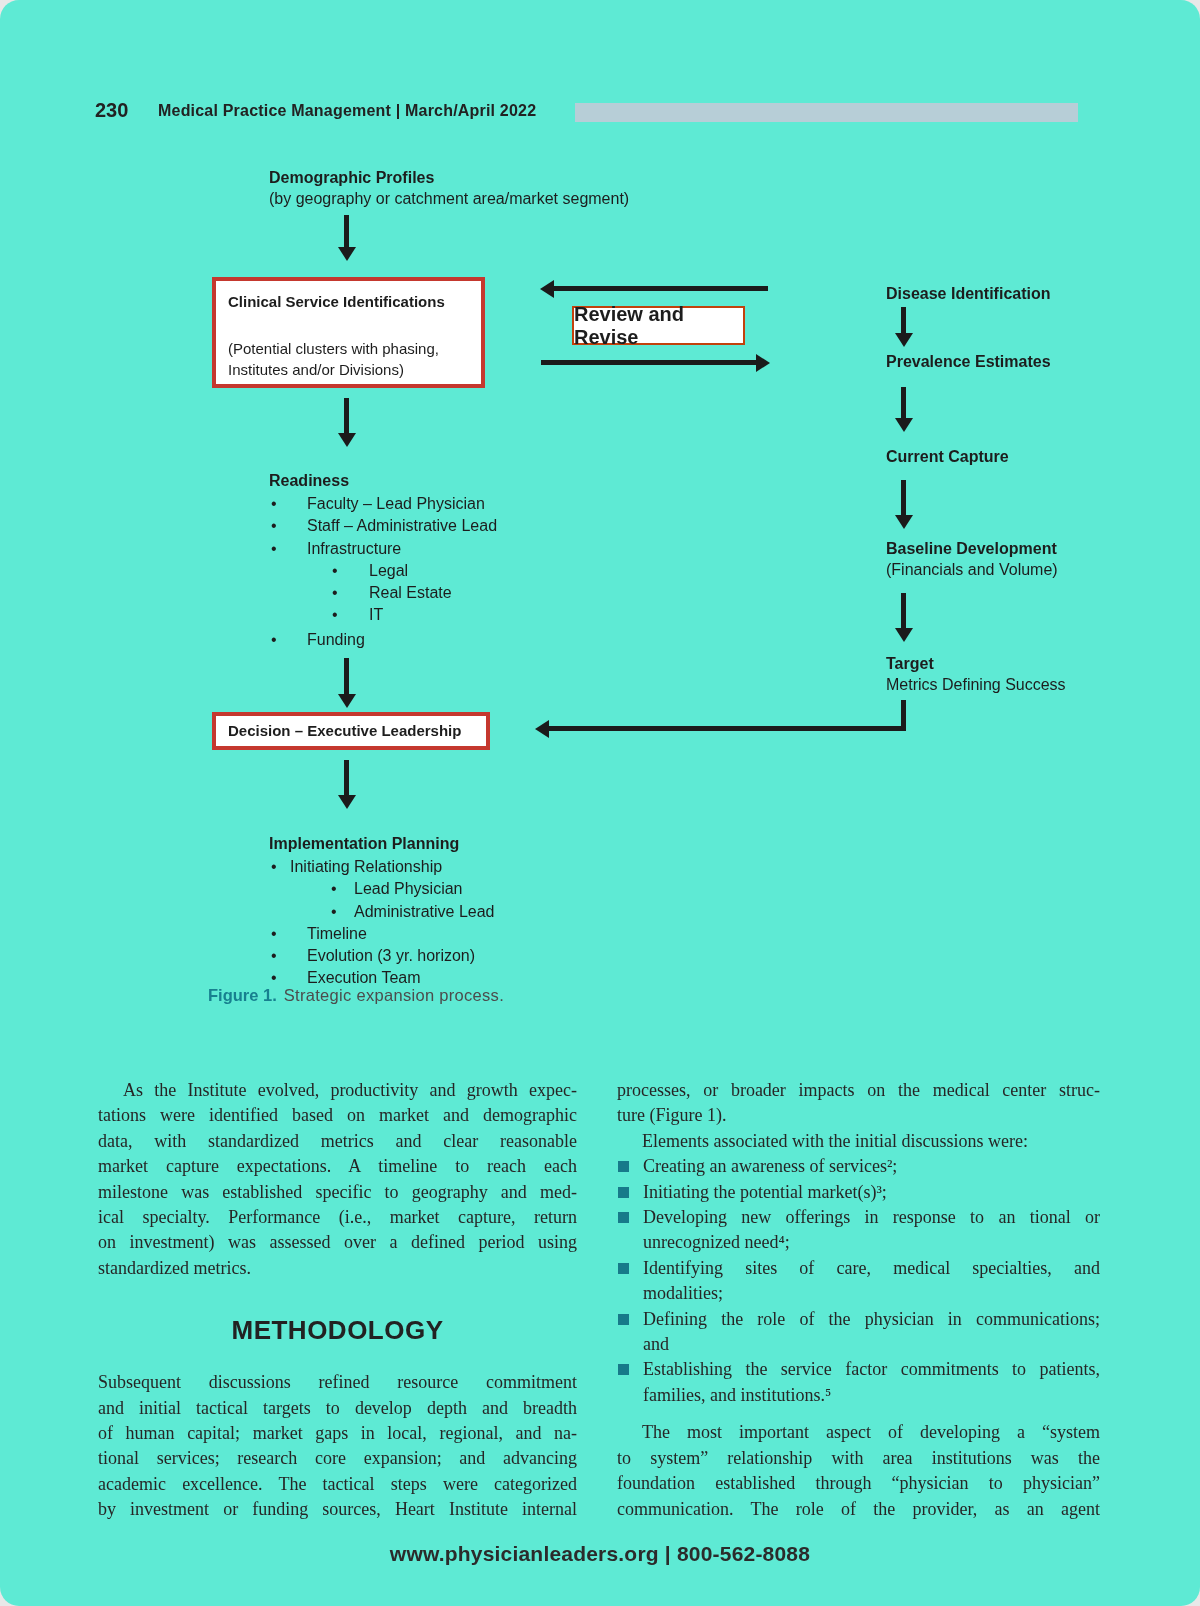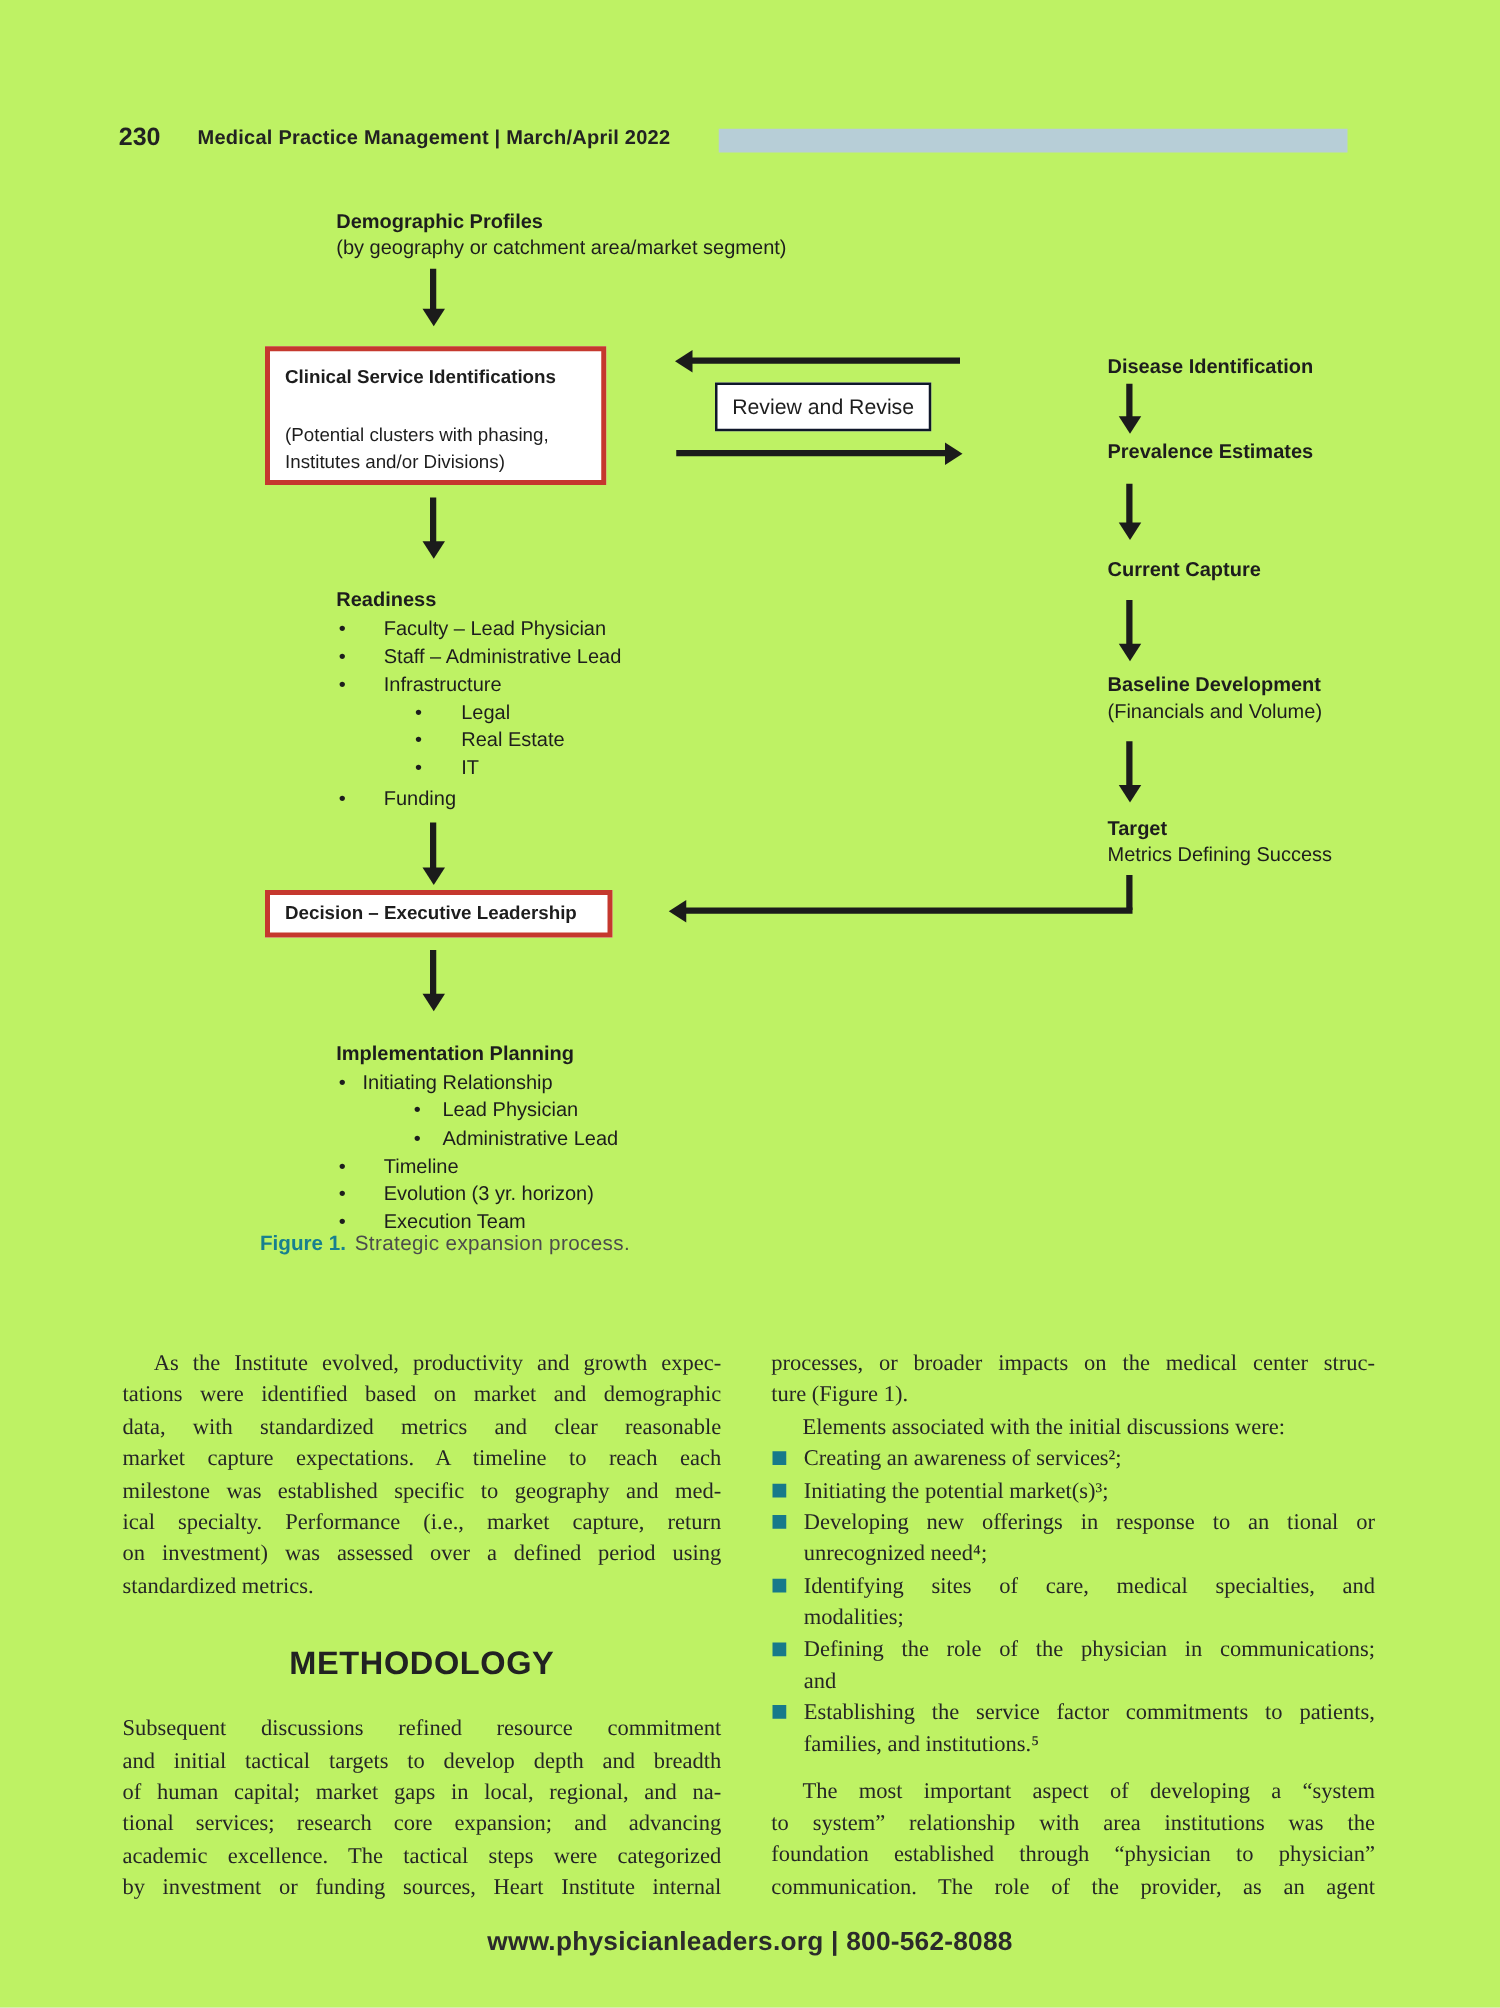--- a/index.html
+++ b/index.html
@@ -1,33 +1,33 @@
 <!DOCTYPE html>
 <html><head>
 <meta charset="utf-8">
 <style>
   html,body{margin:0;padding:0;background:#e8e8e8;}
-  .page{position:relative;width:1200px;height:1606px;background:#bef264;margin:0 auto;
-        font-family:"Liberation Sans",sans-serif;color:#1d1d1d;overflow:hidden;}
+  .page{position:relative;width:1200px;height:1606px;background:#5eead4;margin:0 auto;
+        font-family:"Liberation Sans",sans-serif;color:#1d1d1d;overflow:hidden;border-radius:19px;}
 
   
   .hdr-num{position:absolute;left:95px;top:99px;font-size:20px;font-weight:bold;color:#222;}
   .hdr-title{position:absolute;left:158px;top:102px;font-size:16px;font-weight:bold;color:#222;letter-spacing:.2px;}
   .hdr-bar{position:absolute;left:575px;top:103px;width:503px;height:19px;background:#b7ced7;}
   .ftr{position:absolute;left:0;top:1542px;width:1200px;text-align:center;
        font-size:21px;font-weight:bold;color:#2b2b2b;letter-spacing:.2px;}
 
   
   .fc{position:absolute;left:0;top:0;width:1200px;height:1010px;}
   .fct{font-size:16px;line-height:21px;}
   .b{font-weight:bold;}
   .node{position:absolute;margin-left:44px;}
   .redbox{position:absolute;border:4px solid #c5382e;background:#fff;box-sizing:border-box;}
-  .thinbox{position:absolute;border:2px solid #0f172a;background:#fff;box-sizing:border-box;
-           display:flex;align-items:center;justify-content:center;font-weight:normal;font-size:17px;}
+  .thinbox{position:absolute;border:2px solid #c2410c;background:#fff;box-sizing:border-box;
+           display:flex;align-items:center;justify-content:center;font-weight:bold;font-size:20px;}
 
   .av{position:absolute;width:5px;background:#1b1b1b;}
   .av::after{content:"";position:absolute;left:-6.5px;bottom:-13px;width:0;height:0;
              border:9px solid transparent;border-bottom:0;border-top:14px solid #1b1b1b;}
   .sv{position:absolute;width:5px;background:#1b1b1b;} 
   .ah{position:absolute;height:5px;background:#1b1b1b;}
   .ah.hl::before{content:"";position:absolute;left:-13px;top:-6.5px;width:0;height:0;
              border:9px solid transparent;border-left:0;border-right:14px solid #1b1b1b;}
   .ah.hr::after{content:"";position:absolute;right:-13px;top:-6.5px;width:0;height:0;
              border:9px solid transparent;border-right:0;border-left:14px solid #1b1b1b;}

